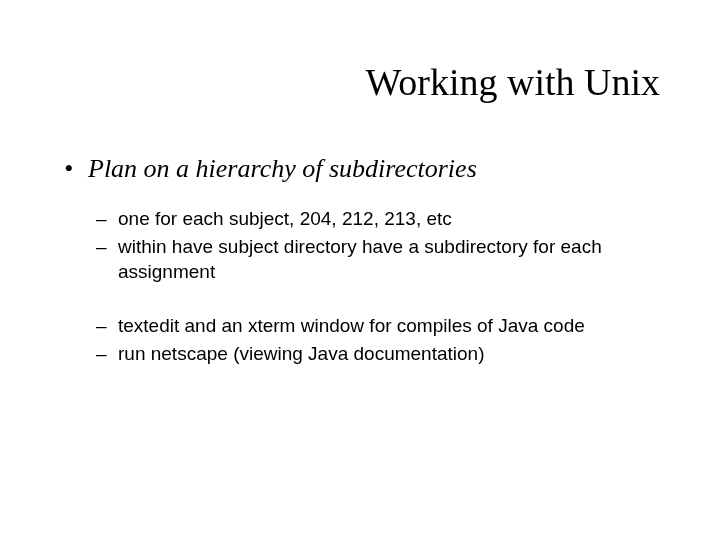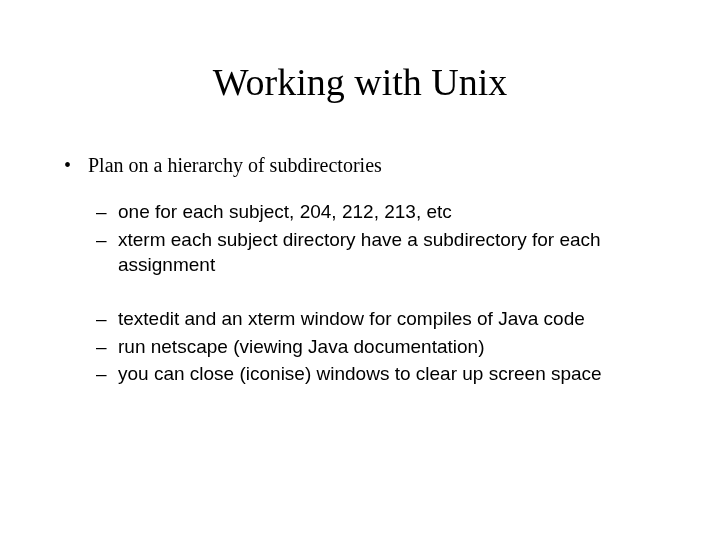--- a/index.html
+++ b/index.html
@@ -10,32 +10,33 @@
     body {
       width: 720px;
       height: 540px;
       background: white;
       font-family: "Times New Roman", Times, serif;
       color: black;
       padding: 60px 60px 40px 60px;
     }
     .title {
       font-size: 38px;
-      text-align: center;
+      text-align: right;
       margin-bottom: 50px;
       font-weight: normal;
     }
     .bullet-list {
       list-style: none;
     }
     .bullet-item {
-      font-size: 20px;
+      font-size: 26px;
       margin-bottom: 8px;
       padding-left: 28px;
       position: relative;
+      font-style: italic;
     }
     .bullet-item::before {
       content: "•";
       position: absolute;
       left: 4px;
       top: 0;
     }
     .sub-list {
       list-style: none;
       margin-top: 22px;
@@ -58,20 +59,19 @@
   </style>
 </head>
 <body>
 
 <h1 class="title">Working with Unix</h1>
 
 <ul class="bullet-list">
   <li class="bullet-item">Plan on a hierarchy of subdirectories</li>
   <ul class="sub-list">
     <li class="sub-item">one for each subject, 204, 212, 213, etc</li>
-    <li class="sub-item">xterm each subject directory have a subdirectory for each assignment</li>
+    <li class="sub-item">within have subject directory have a subdirectory for each assignment</li>
   </ul>
   <ul class="sub-list">
     <li class="sub-item">textedit and an xterm window for compiles of Java code</li>
     <li class="sub-item">run netscape (viewing Java documentation)</li>
-    <li class="sub-item">you can close (iconise) windows to clear up screen space</li>
   </ul>
 </ul>
 
 </body></html>

